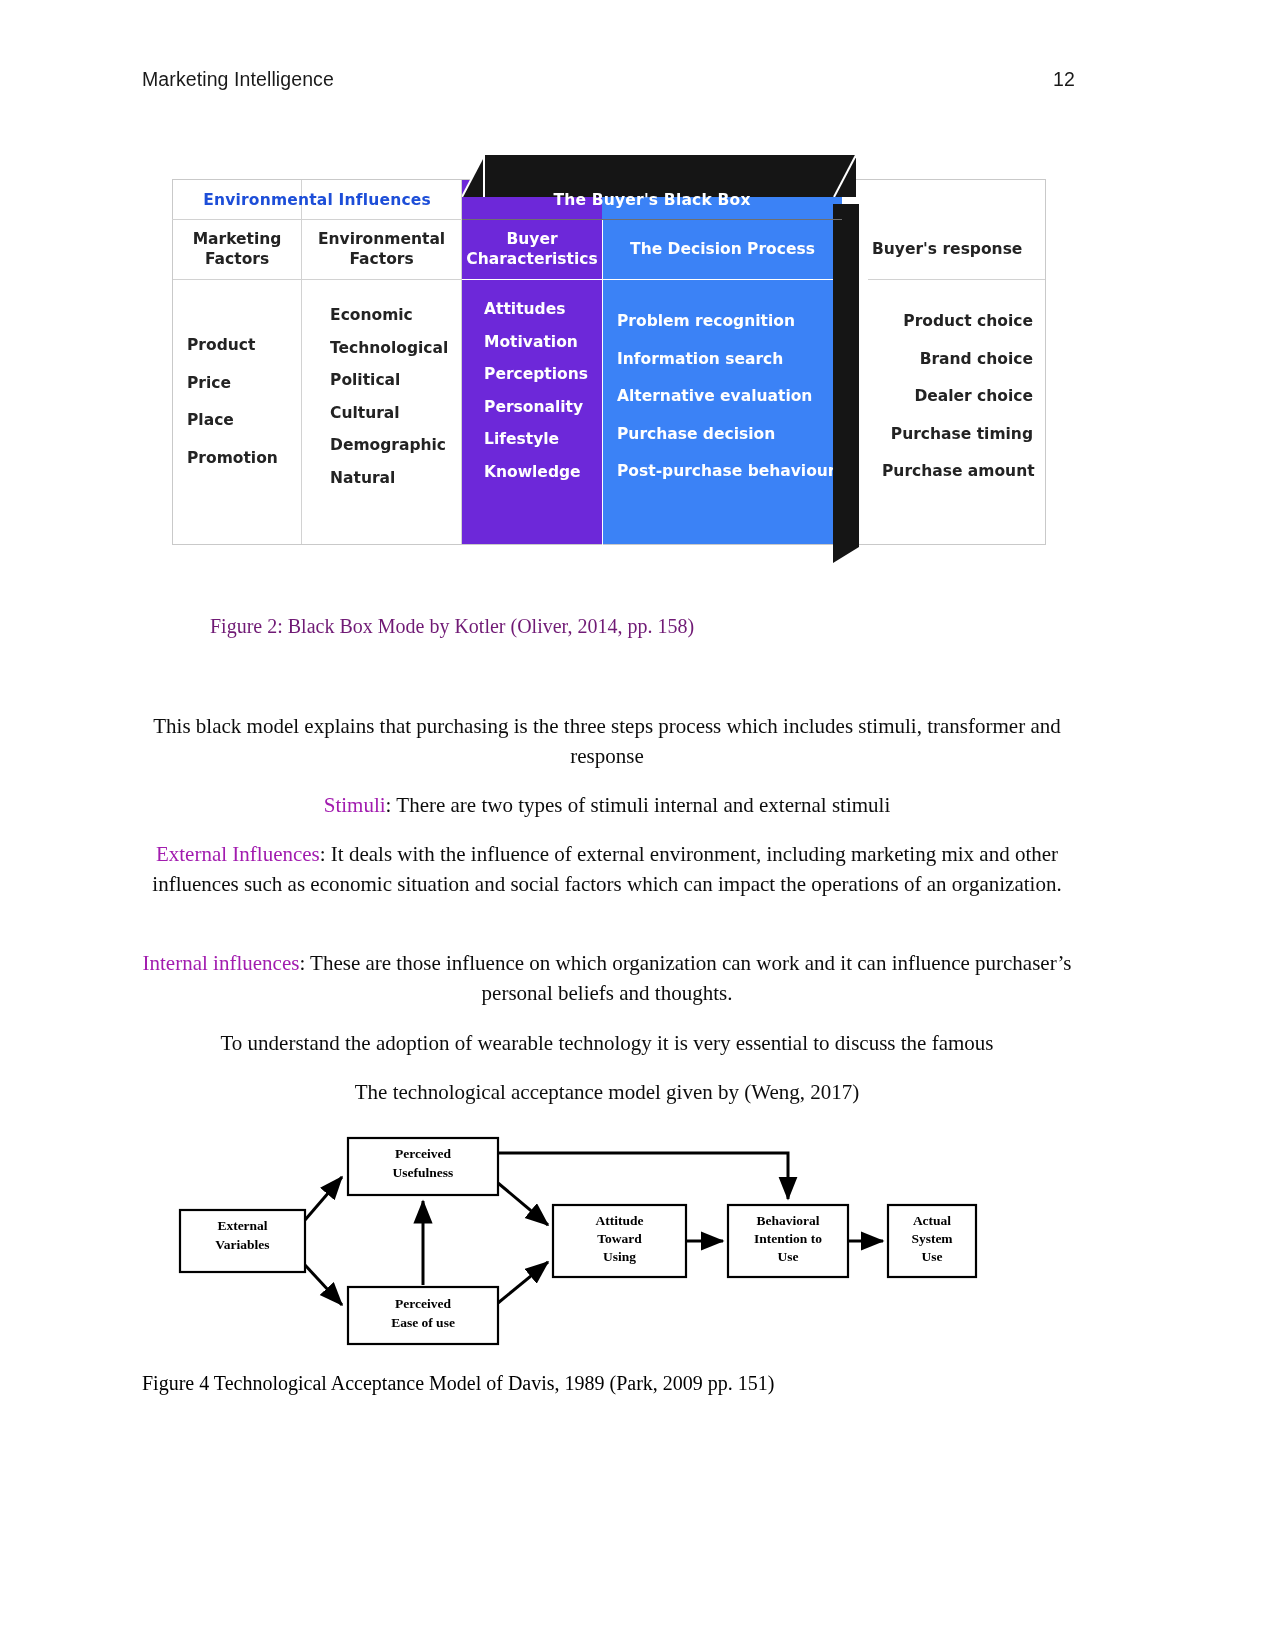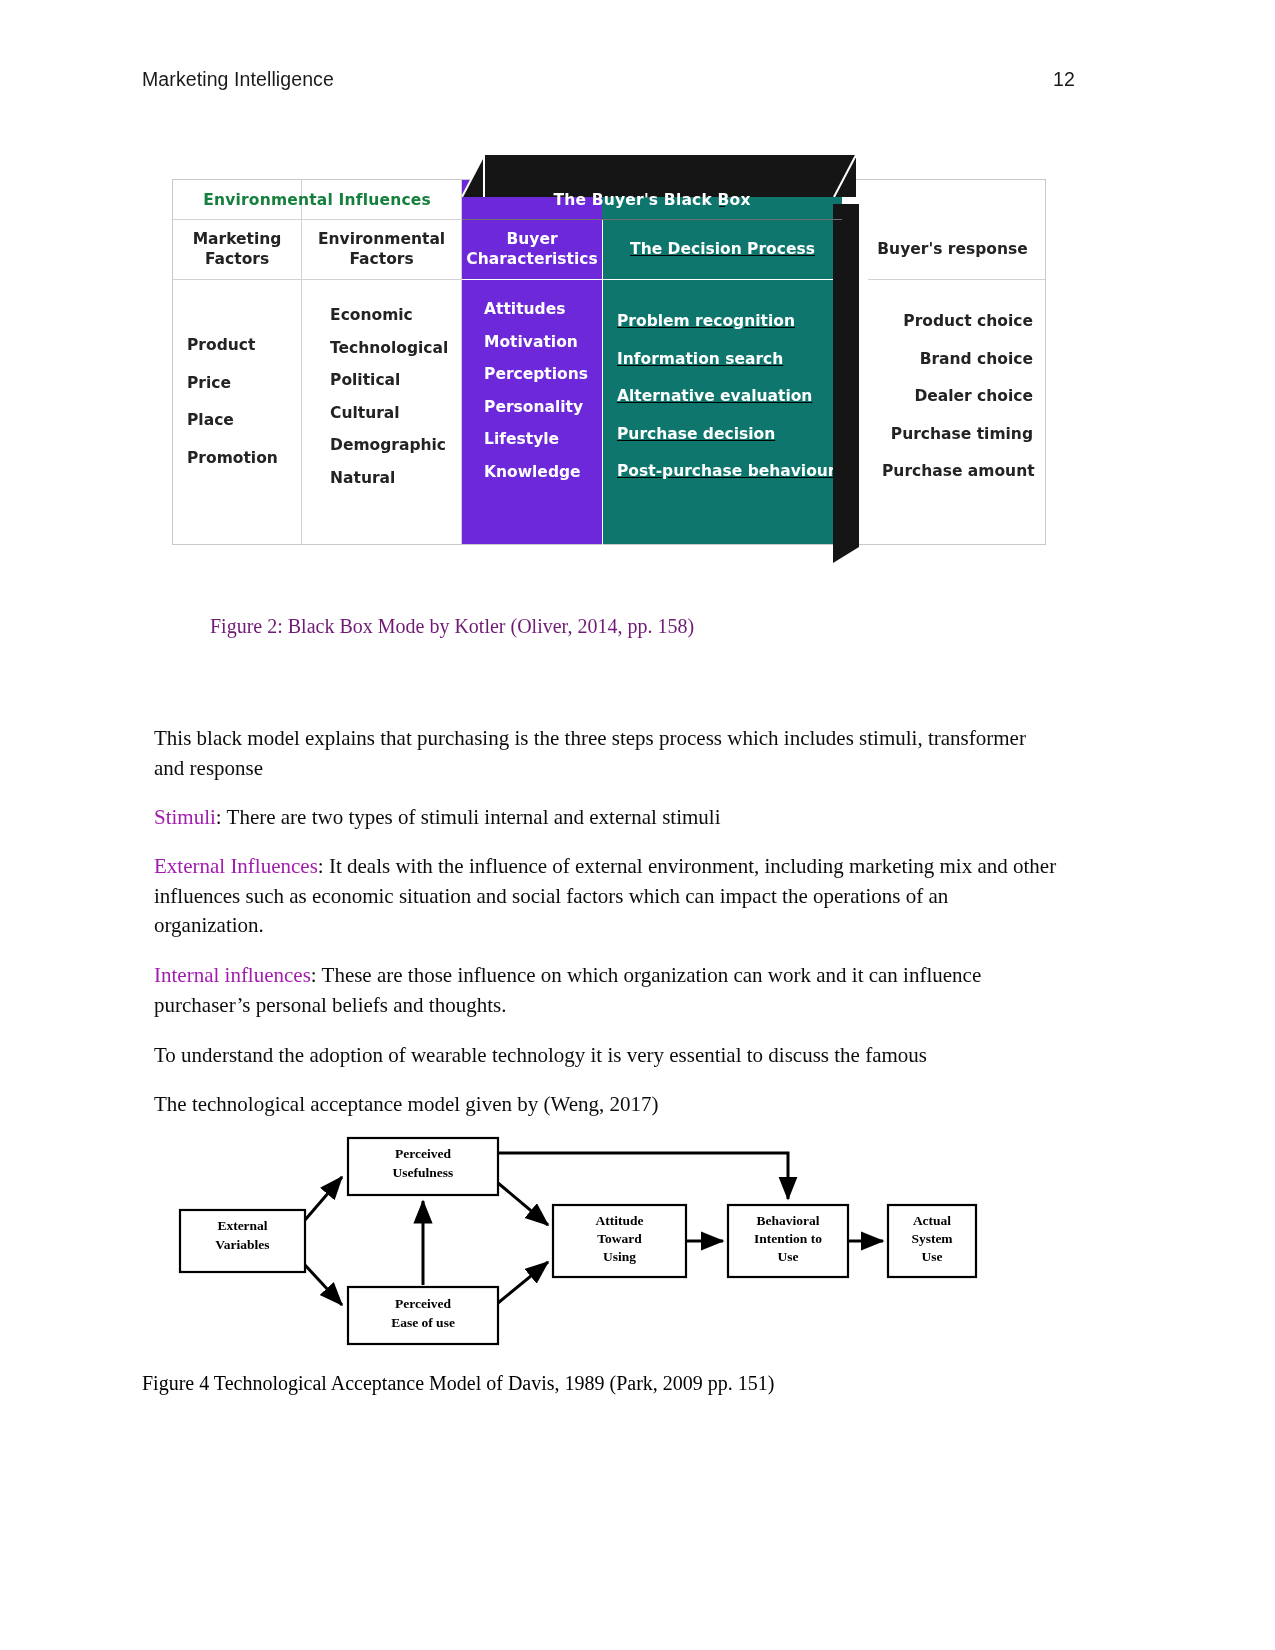--- a/index.html
+++ b/index.html
@@ -57,21 +57,21 @@
     display: flex;
     font-family: "DejaVu Sans", "Liberation Sans", sans-serif;
   }
   .col {
     box-sizing: border-box;
     position: relative;
   }
   .col-mf  { width: 130px; border-right: 1px solid #d2d2d2; }
   .col-ef  { width: 160px; border-right: 1px solid #d2d2d2; }
   .col-bc  { width: 140px; background: #6d28d9; }
-  .col-dp  { width: 240px; background: #0f766e; text-decoration: underline; }
+  .col-dp  { width: 240px; background: #3b82f6; }
   .col-br  { width: 203px; }
 
   
   .lid {
     position: absolute;
     left: 290px;
     top: 0px;
     width: 394px;
     height: 40px;
     z-index: 3;
@@ -100,21 +100,21 @@
   .hdr-grp {
     height: 40px;
     line-height: 40px;
     text-align: center;
     font-weight: 700;
     font-size: 15.5px;
     box-sizing: border-box;
     border-bottom: 1px solid #d2d2d2;
     letter-spacing: .2px;
   }
-  .hdr-grp.white { color: #15803d; }
+  .hdr-grp.white { color: #1d4ed8; }
   .hdr-grp.dark  { color: #ffffff; border-bottom: 1px solid #6f6f6f; }
 
   .hdr-sub {
     height: 60px;
     display: flex;
     align-items: center;
     justify-content: center;
     text-align: center;
     font-weight: 700;
     font-size: 15.5px;
@@ -149,22 +149,22 @@
 
   
   .body-col {
     position: absolute;
     left: 142px;
     width: 930px;
   }
   .para {
     font-size: 21px;
     line-height: 29.5px;
-    margin: 12px;
-    text-align: left;
+    margin: 0;
+    text-align: center;
     color: #0d0d0d;
   }
   .lead { color: #a21caf; }
 
   
   .fig4 {
     position: absolute;
     left: 170px;
     top: 1125px;
     width: 810px;
@@ -268,21 +268,21 @@
           <div class="it">Alternative evaluation</div>
           <div class="it">Purchase decision</div>
           <div class="it">Post-purchase behaviour</div>
         </div>
       </div>
 
       <div class="side-face"></div>
 
       <div class="col col-br" style="margin-left:26px;width:177px">
         <div class="hdr-grp white" style="border-bottom:1px solid transparent">&nbsp;</div>
-        <div class="hdr-sub white" style="justify-content:center;padding-right:12px">
+        <div class="hdr-sub white" style="justify-content:flex-start;padding-right:12px">
           <span>Buyer's response</span>
         </div>
         <div class="cell-body white right" style="padding-top:34px">
           <div class="it">Product choice</div>
           <div class="it">Brand choice</div>
           <div class="it">Dealer choice</div>
           <div class="it">Purchase timing</div>
           <div class="it">Purchase amount</div>
         </div>
       </div>

